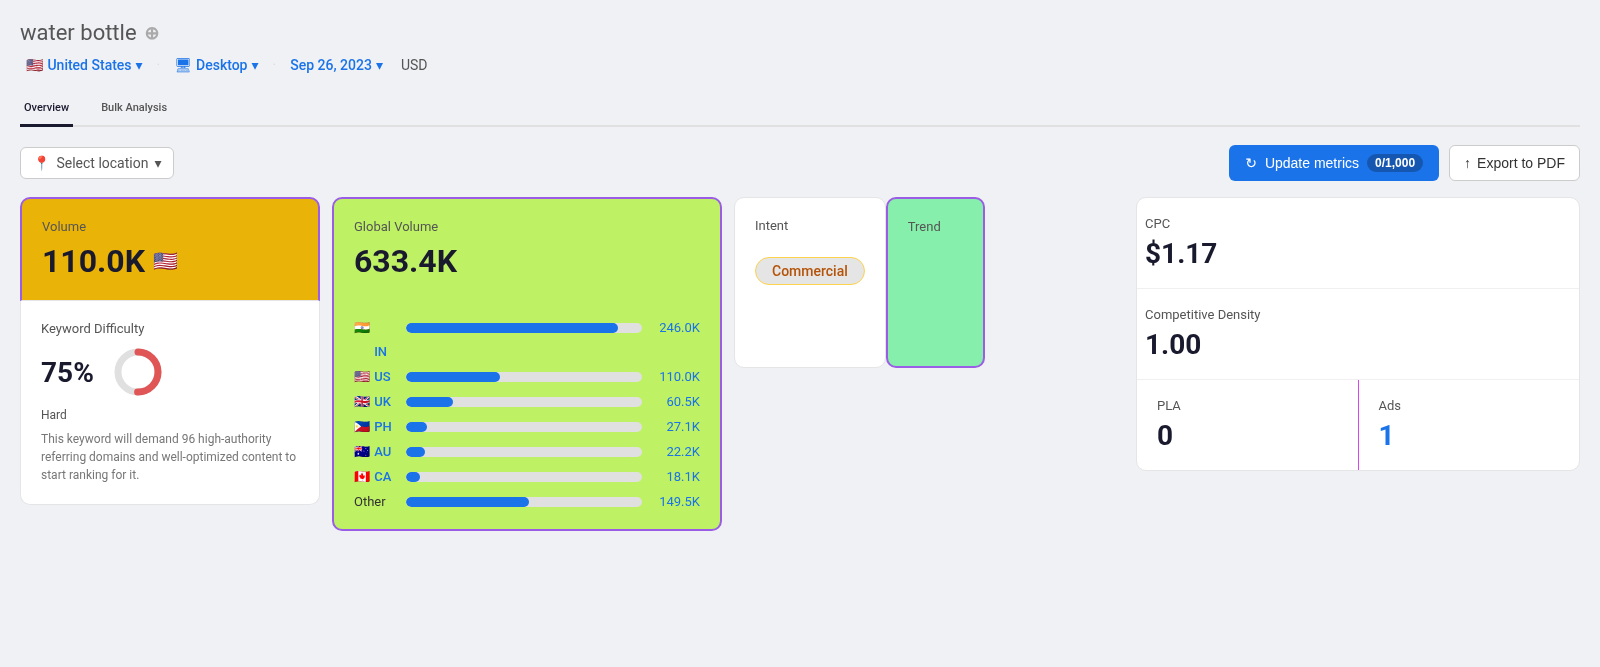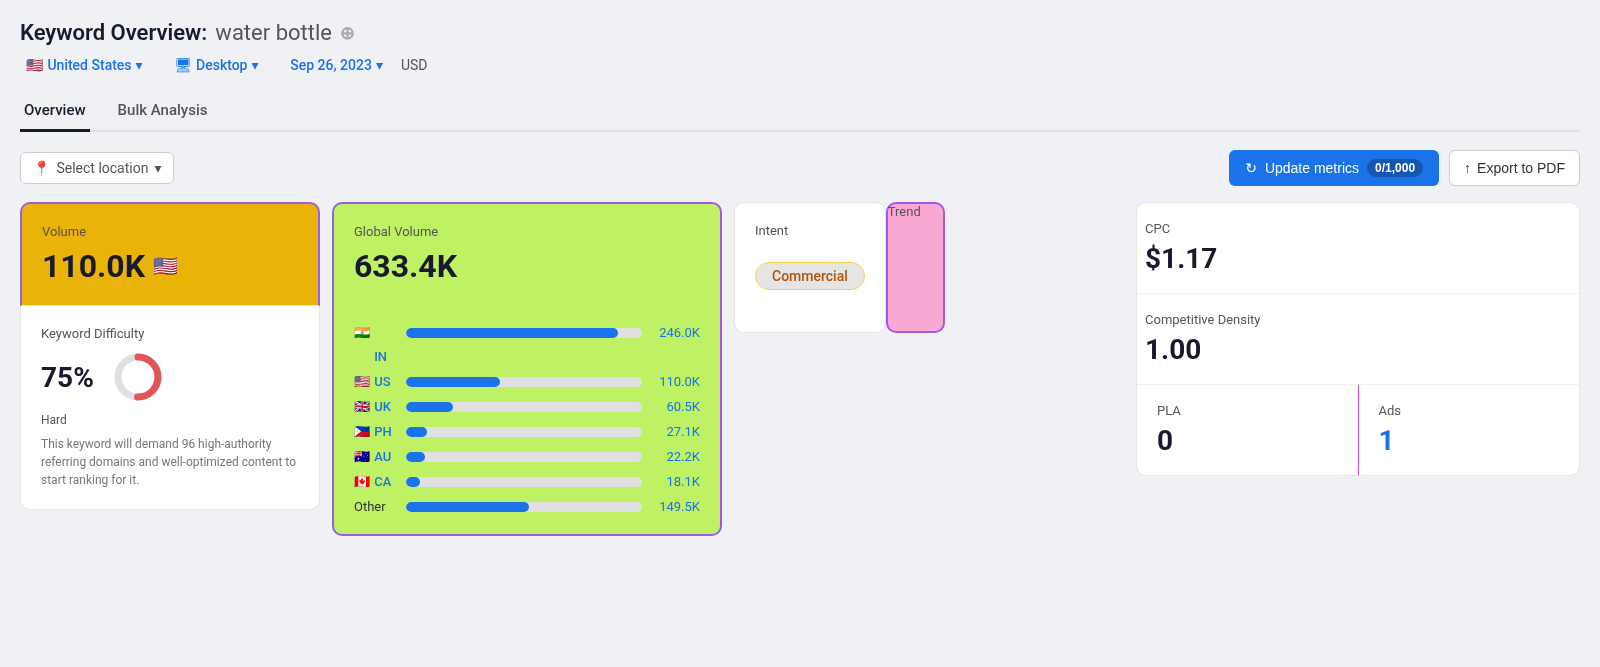--- a/index.html
+++ b/index.html
@@ -56,21 +56,21 @@
 
     .tabs {
       display: flex;
       border-bottom: 2px solid #e0e0e0;
       margin-bottom: 18px;
       margin-top: 16px;
     }
     .tab {
       padding: 10px 4px;
       margin-right: 24px;
-      font-size: 15px;
+      font-size: 11px;
       font-weight: 500;
       color: #555;
       cursor: pointer;
       border-bottom: 3px solid transparent;
       margin-bottom: -2px;
     }
     .tab.active {
       color: #1a1a2e;
       border-bottom: 3px solid #1a1a2e;
     }
@@ -270,22 +270,23 @@
       background: #e5e5e5;
       color: #b45309;
       border: 1px solid #fcd34d;
       border-radius: 20px;
       padding: 5px 16px;
       font-size: 14px;
       font-weight: 500;
       margin-top: 16px;
     }
     .trend-card {
-      background: #f9a8d4;
+      background: #86efac;
       border-radius: 10px;
+      padding: 20px;
       border: 2px solid #9b5de5;
     }
     .trend-chart {
       display: flex;
       align-items: flex-end;
       gap: 5px;
       height: 100px;
       margin-top: 12px;
     }
     .trend-bar {
@@ -332,21 +333,20 @@
     }
     .metric-value.blue { color: #1a73e8; }
   </style>
 </head>
 <body>
 
 <div class="page-wrapper">
 
   <div class="header">
     <div class="header-title">
-      <span>Keyword Overview:</span>
       <span class="keyword">water bottle</span>
       <span class="add-icon">⊕</span>
     </div>
     <div class="header-filters">
       <div class="filter-btn">
         <span>🇺🇸</span>
         <span>United States</span>
         <span>▾</span>
       </div>
       <span class="filter-separator">·</span>

